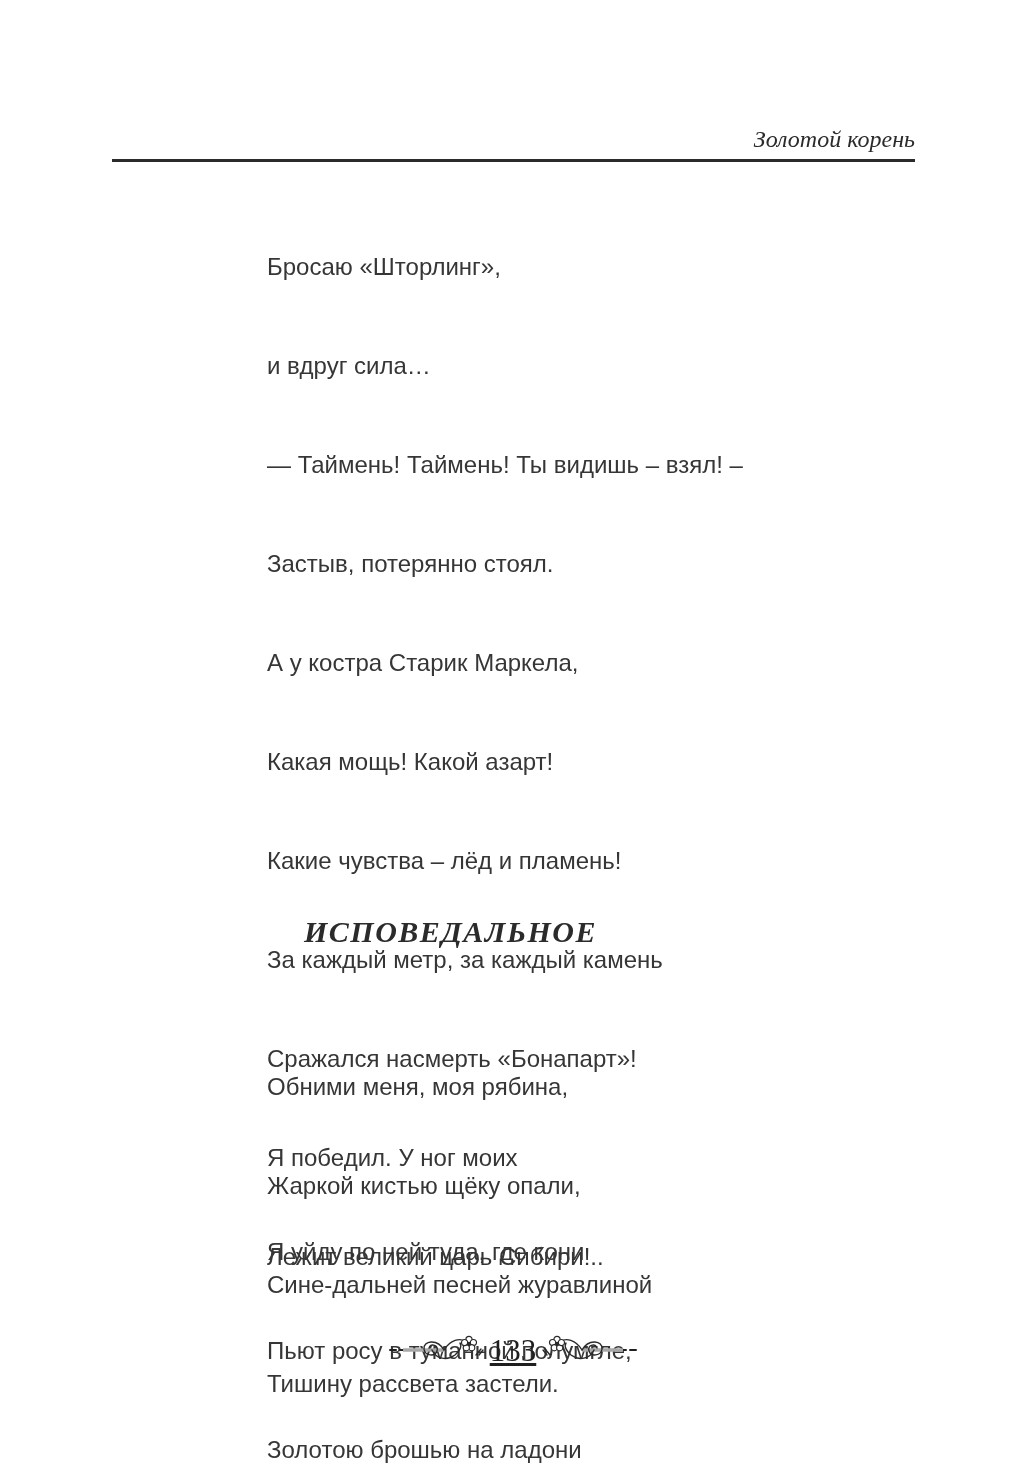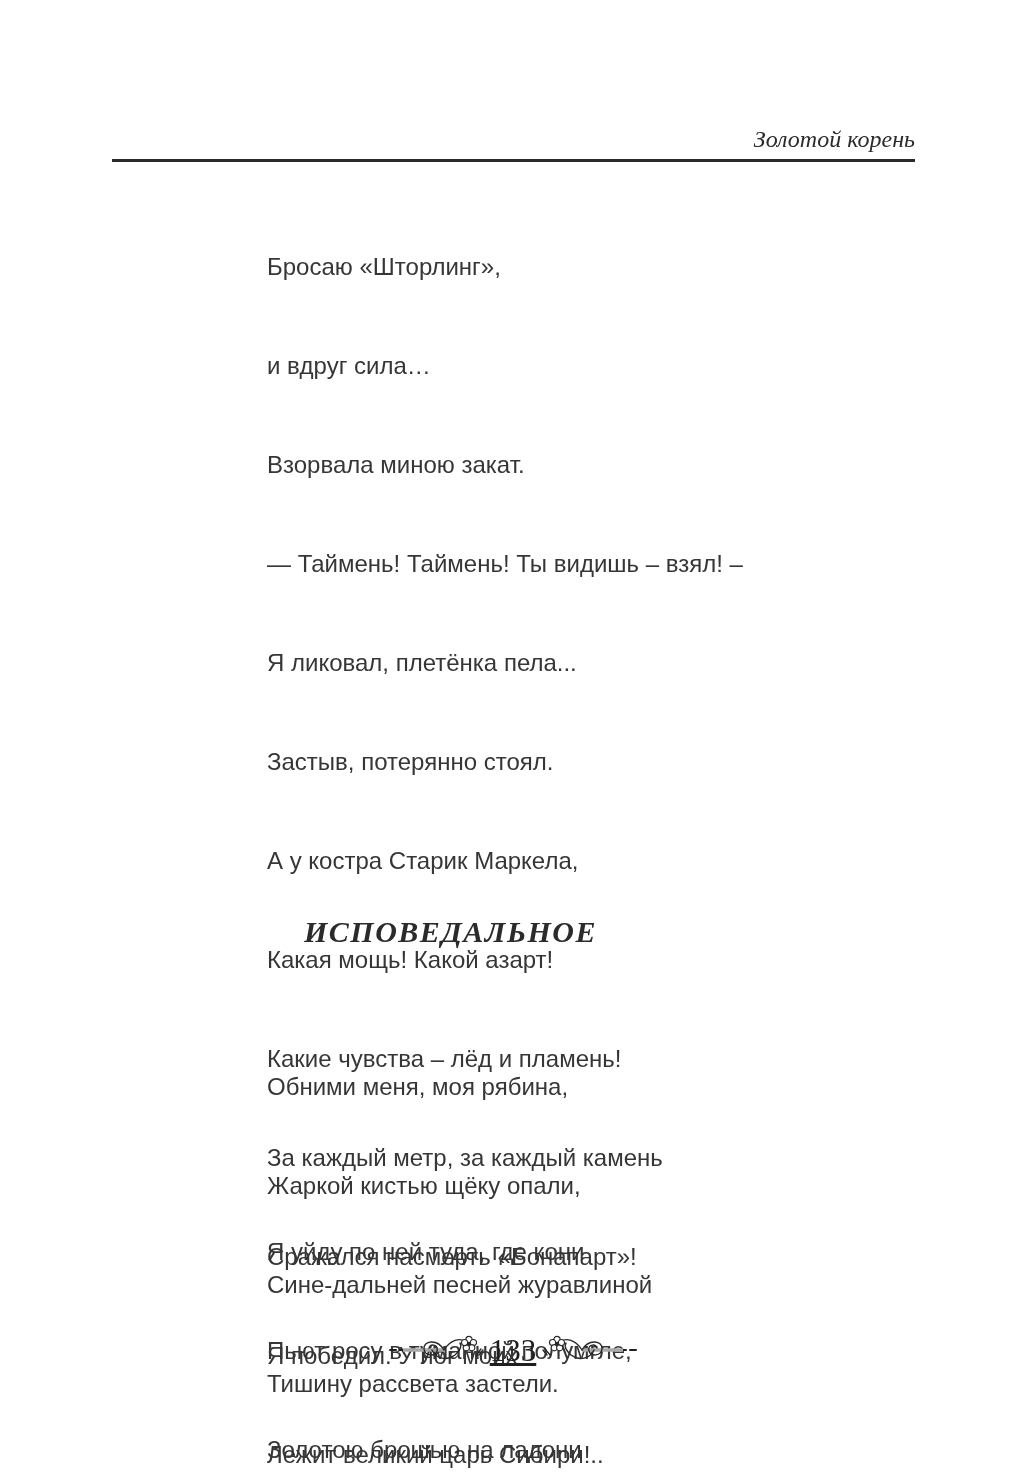--- a/index.html
+++ b/index.html
@@ -84,23 +84,21 @@
 <body>
 
 <div class="page">
 
   <div class="running-title">Золотой корень</div>
   <div class="header-rule"></div>
 
   <div class="poem poem-first">
     <div class="line">Бросаю «Шторлинг»,</div>
     <div class="line">и вдруг сила…</div>
-    <div class="line">Взорвала миною закат.</div>
     <div class="line">— Таймень! Таймень! Ты видишь – взял! –</div>
-    <div class="line">Я ликовал, плетёнка пела...</div>
     <div class="line">Застыв, потерянно стоял.</div>
     <div class="line">А у костра Старик Маркела,</div>
     <div class="line">Какая мощь! Какой азарт!</div>
     <div class="line">Какие чувства – лёд и пламень!</div>
     <div class="line">За каждый метр, за каждый камень</div>
     <div class="line">Сражался насмерть «Бонапарт»!</div>
     <div class="line">Я победил. У ног моих</div>
     <div class="line">Лежит великий царь Сибири!..</div>
     
     

